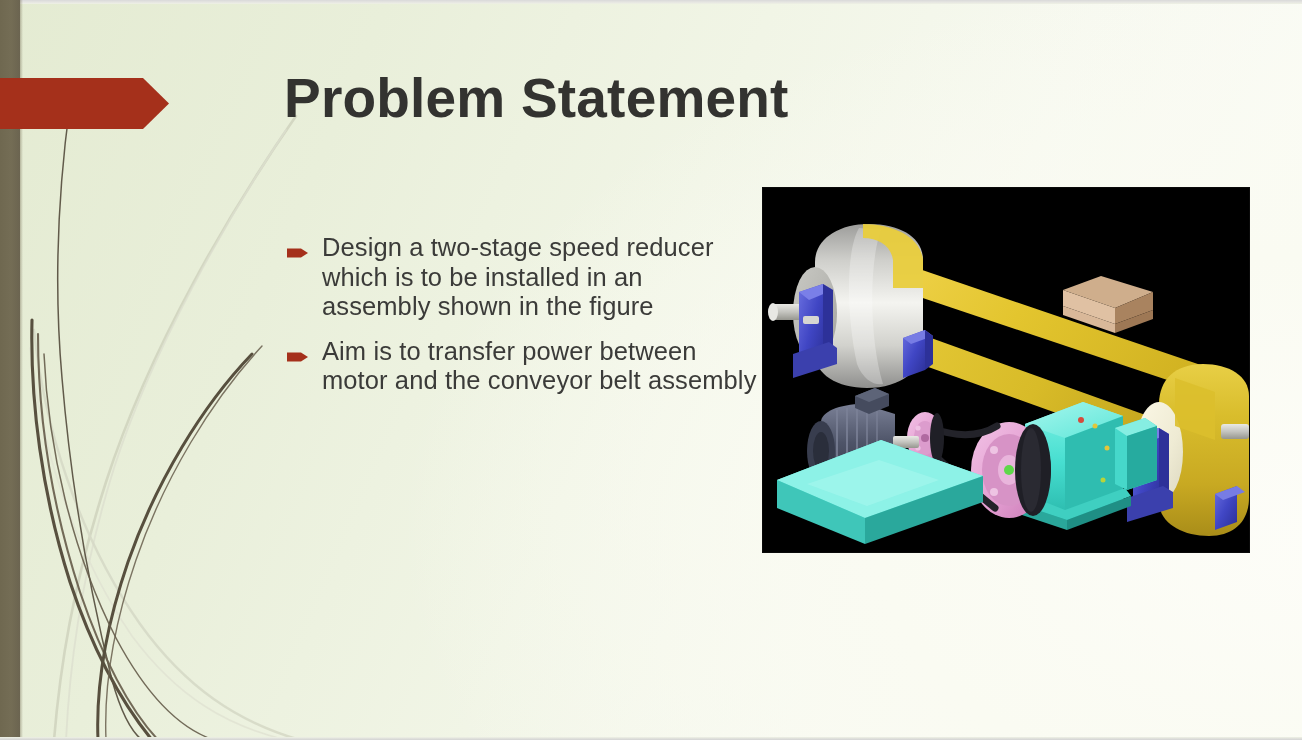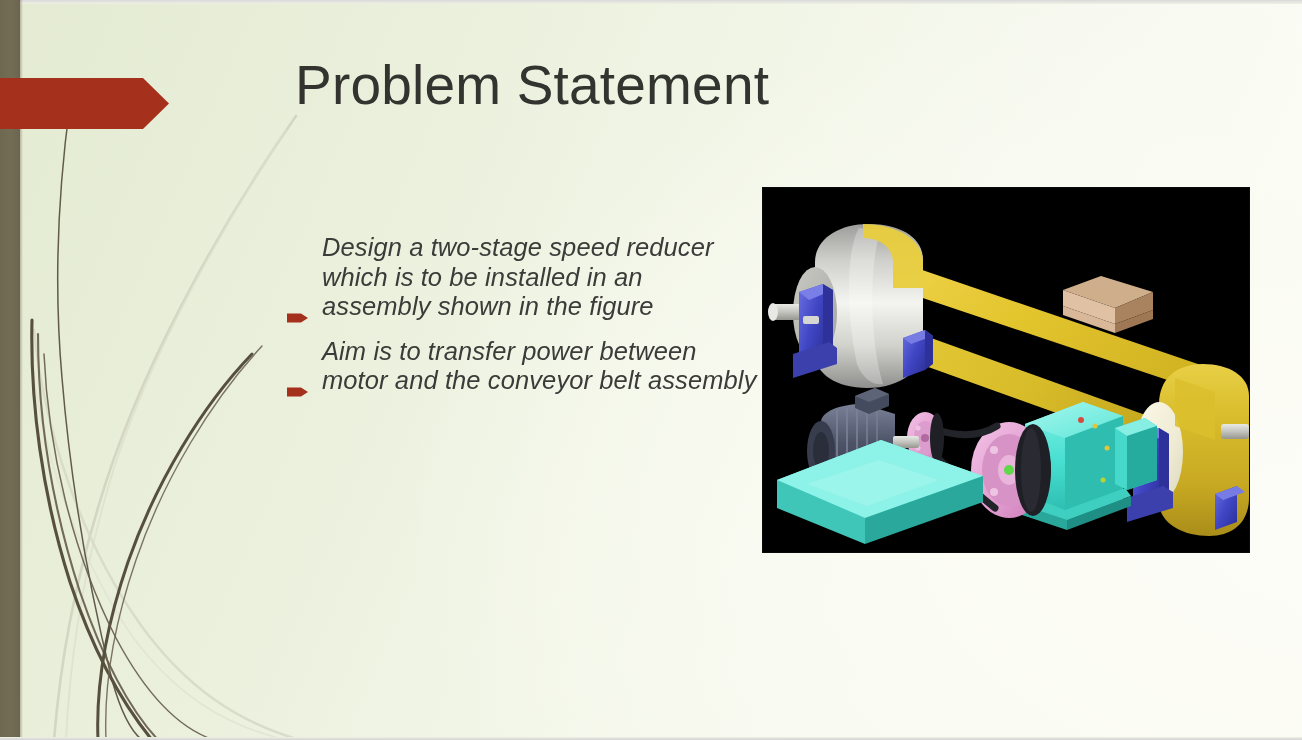--- a/index.html
+++ b/index.html
@@ -66,43 +66,41 @@
   .banner {
     position: absolute;
     left: 0; top: 78px;
     width: 170px; height: 51px;
   }
 
   
   .title {
     position: absolute;
     left: 284px;
-    top: 55px;
+    top: 68px;
     width: 700px;
     font-size: 55px;
     line-height: 1.1;
-    font-weight: 400;
+    font-weight: 700;
     letter-spacing: 0.2px;
     color: #333330;
     white-space: nowrap;
-    margin-left: 11px;
   }
 
   
   .bullets {
     position: absolute;
     left: 287px;
     top: 233px;
     width: 470px;
   }
   .bullet-row {
     display: flex;
-    align-items: flex-end;
+    align-items: flex-start;
     margin-bottom: 15px;
-    font-style: italic;
   }
   .bullet-row:last-child { margin-bottom: 8px; }
   .bullet-marker {
     flex: 0 0 auto;
     width: 22px;
     height: 12px;
     margin-top: 12px;
     margin-right: 13px;
   }
   .bullet-text {

